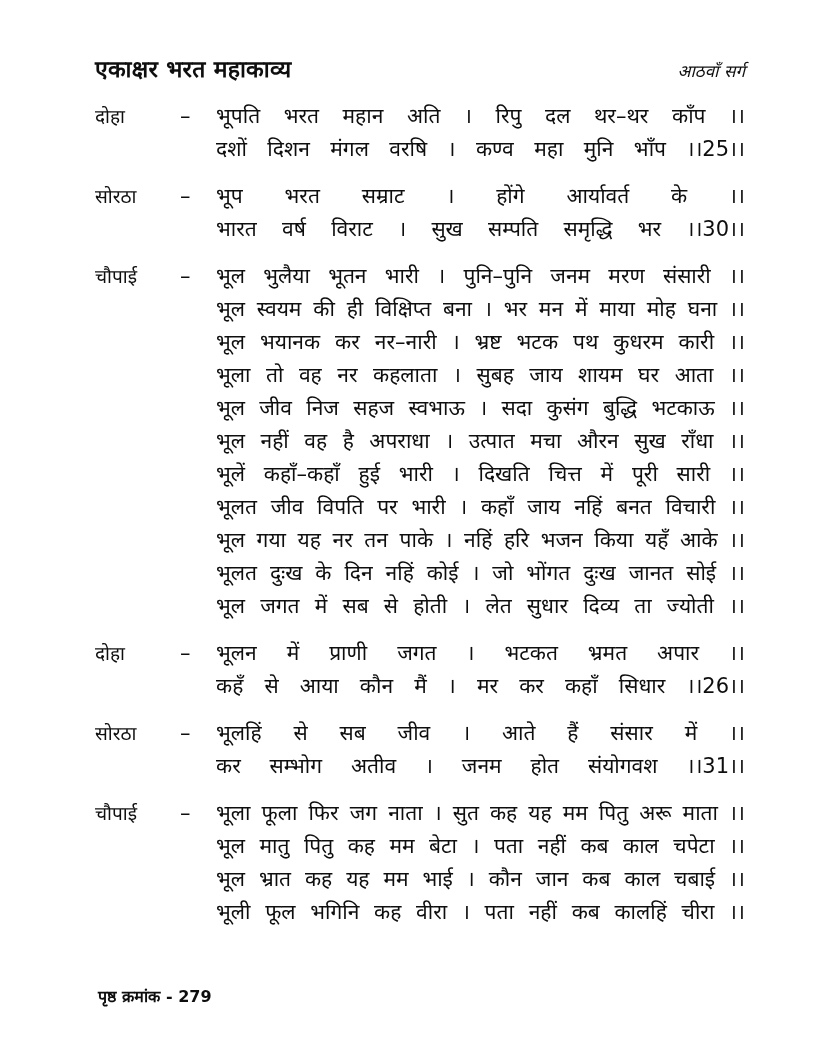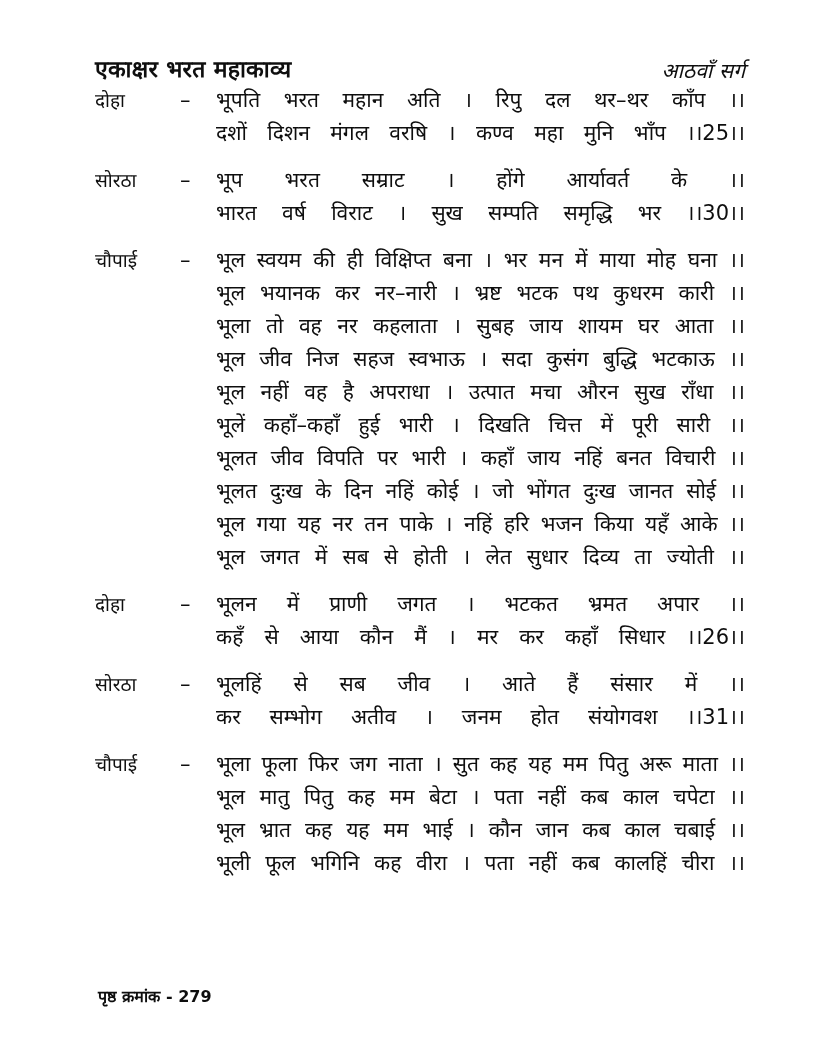--- a/index.html
+++ b/index.html
@@ -18,30 +18,31 @@
     box-sizing: border-box;
     padding: 54px 71px 0 95px;
     overflow: hidden;
   }
 
   
   .page-header {
     display: flex;
     justify-content: space-between;
     align-items: flex-end;
+    margin-bottom: 16px;
   }
   .book-title {
     font-size: 23px;
     font-weight: 800;
     letter-spacing: 0.2px;
     line-height: 30px;
   }
   .chapter-title {
     font-style: italic;
-    font-size: 21px;
+    font-size: 17px;
     line-height: 26px;
     font-family: "DejaVu Serif", serif;
   }
 
   
   .verses { }
   .verse-section {
     display: flex;
     align-items: flex-start;
     margin-bottom: 14px;
@@ -106,29 +107,30 @@
     <div class="verse-lines">
           <div class="verse-line">भूप भरत सम्राट । होंगे आर्यावर्त के ।।</div>
           <div class="verse-line">भारत वर्ष विराट । सुख सम्पति समृद्धि भर ।।30।।</div>
         </div>
   </div>
 
   <div class="verse-section">
     <div class="verse-label">चौपाई</div>
     <div class="verse-dash">–</div>
     <div class="verse-lines">
+          <div class="verse-line">भूल भुलैया भूतन भारी । पुनि–पुनि जनम मरण संसारी ।।</div>
           <div class="verse-line">भूल स्वयम की ही विक्षिप्त बना । भर मन में माया मोह घना ।।</div>
           <div class="verse-line">भूल भयानक कर नर–नारी । भ्रष्ट भटक पथ कुधरम कारी ।।</div>
           <div class="verse-line">भूला तो वह नर कहलाता । सुबह जाय शायम घर आता ।।</div>
           <div class="verse-line">भूल जीव निज सहज स्वभाऊ । सदा कुसंग बुद्धि भटकाऊ ।।</div>
           <div class="verse-line">भूल नहीं वह है अपराधा । उत्पात मचा औरन सुख राँधा ।।</div>
           <div class="verse-line">भूलें कहाँ–कहाँ हुई भारी । दिखति चित्त में पूरी सारी ।।</div>
           <div class="verse-line">भूलत जीव विपति पर भारी । कहाँ जाय नहिं बनत विचारी ।।</div>
+          <div class="verse-line">भूल गया यह नर तन पाके । नहिं हरि भजन किया यहँ आके ।।</div>
           <div class="verse-line">भूलत दुःख के दिन नहिं कोई । जो भोंगत दुःख जानत सोई ।।</div>
-          <div class="verse-line">भूल गया यह नर तन पाके । नहिं हरि भजन किया यहँ आके ।।</div>
           <div class="verse-line">भूल जगत में सब से होती । लेत सुधार दिव्य ता ज्योती ।।</div>
         </div>
   </div>
 
   <div class="verse-section">
     <div class="verse-label">दोहा</div>
     <div class="verse-dash">–</div>
     <div class="verse-lines">
           <div class="verse-line">भूलन में प्राणी जगत । भटकत भ्रमत अपार ।।</div>
           <div class="verse-line">कहँ से आया कौन मैं । मर कर कहाँ सिधार ।।26।।</div>

